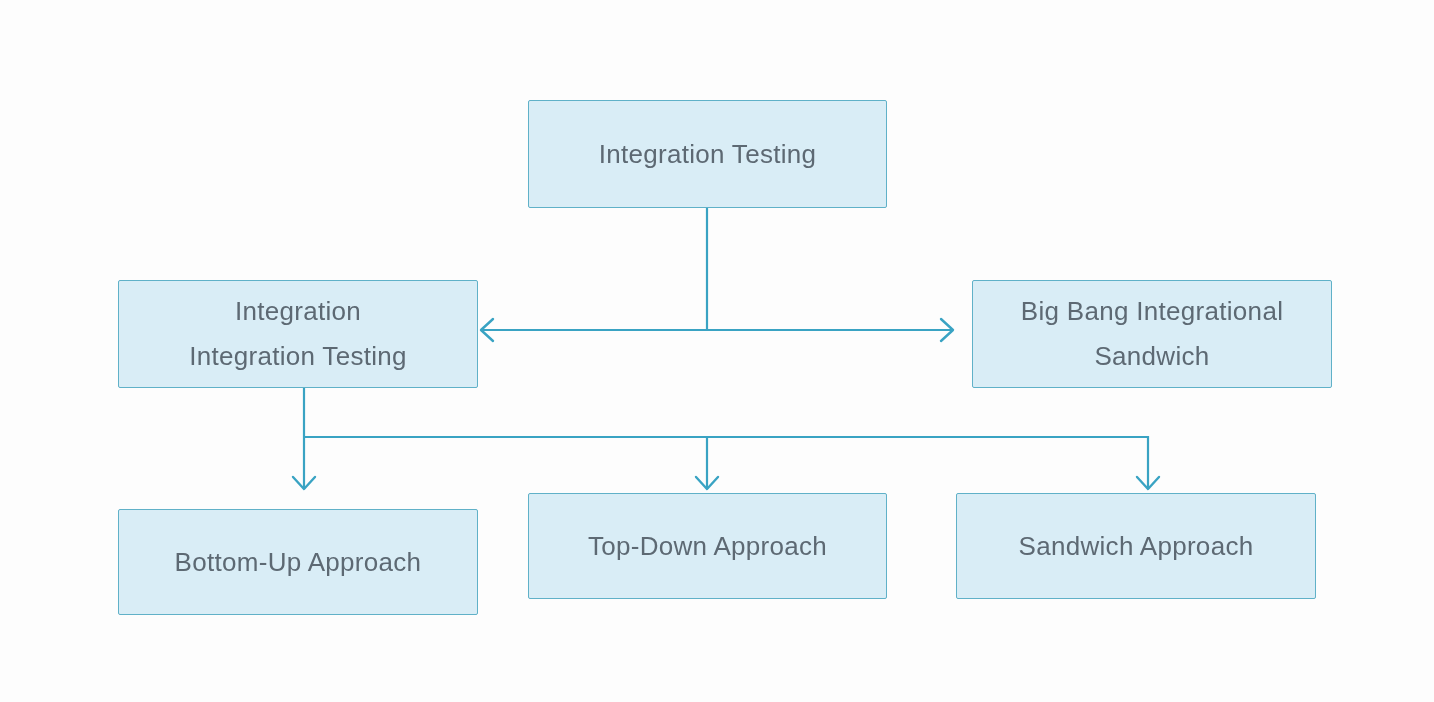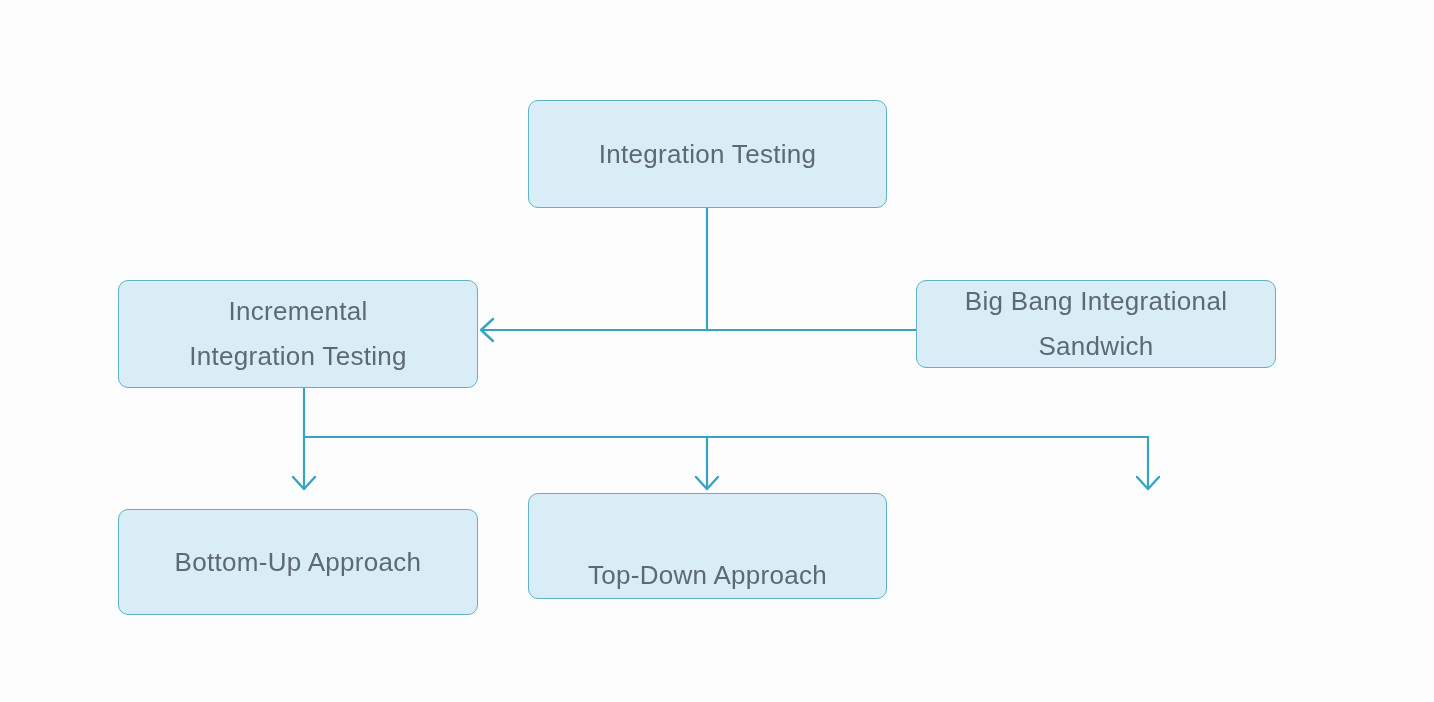--- a/index.html
+++ b/index.html
@@ -34,38 +34,38 @@
     stroke: var(--connector);
     stroke-width: 2.4;
     fill: none;
     stroke-linecap: round;
     stroke-linejoin: round;
   }
   .node {
     position: absolute;
     background: var(--node-fill);
     border: 1.5px solid var(--node-border);
-    border-radius: 10px;
+    border-radius: 2px;
     display: flex;
     flex-direction: column;
     align-items: center;
     justify-content: center;
     text-align: center;
     color: var(--text);
     font-size: 26px;
     font-weight: 500;
     letter-spacing: 0.3px;
     line-height: 45px;
     cursor: default;
   }
   .n-root      { left: 528px; top: 100px; width: 359px; height: 108px; }
   .n-incr      { left: 118px; top: 280px; width: 360px; height: 108px; }
-  .n-bigbang   { left: 916px; top: 280px; width: 360px; height: 88px; }
+  .n-bigbang   { left: 972px; top: 280px; width: 360px; height: 108px; }
   .n-bottomup  { left: 118px; top: 493px; width: 360px; height: 106px; margin-top: 16px; }
-  .n-topdown   { left: 528px; top: 493px; width: 359px; height: 106px; justify-content: flex-end; }
+  .n-topdown   { left: 528px; top: 493px; width: 359px; height: 106px; }
   .n-sandwich  { left: 956px; top: 493px; width: 360px; height: 106px; }
   .node-line { display: block; }
 </style>
 </head>
 <body>
 
 <div class="canvas">
 
   <svg class="edges" width="1434" height="702" viewBox="0 0 1434 702" xmlns="http://www.w3.org/2000/svg">
     <defs>
@@ -85,31 +85,34 @@
     <path class="edge" d="M707 437 V489" marker-end="url(#arrowhead)"></path>
 
     <path class="edge" d="M1148 436 V489" marker-end="url(#arrowhead)"></path>
   </svg>
 
   <div class="node n-root">
     <span class="node-line">Integration Testing</span>
   </div>
 
   <div class="node n-incr">
-    <span class="node-line">Incremental</span>
+    <span class="node-line">Integration</span>
     <span class="node-line">Integration Testing</span>
   </div>
 
   <div class="node n-bigbang">
     <span class="node-line">Big Bang Integrational</span>
     <span class="node-line">Sandwich</span>
   </div>
 
   <div class="node n-bottomup">
     <span class="node-line">Bottom-Up Approach</span>
   </div>
 
   <div class="node n-topdown">
     <span class="node-line">Top-Down Approach</span>
   </div>
 
+  <div class="node n-sandwich">
+    <span class="node-line">Sandwich Approach</span>
+  </div>
 
 </div>
 
 </body></html>

